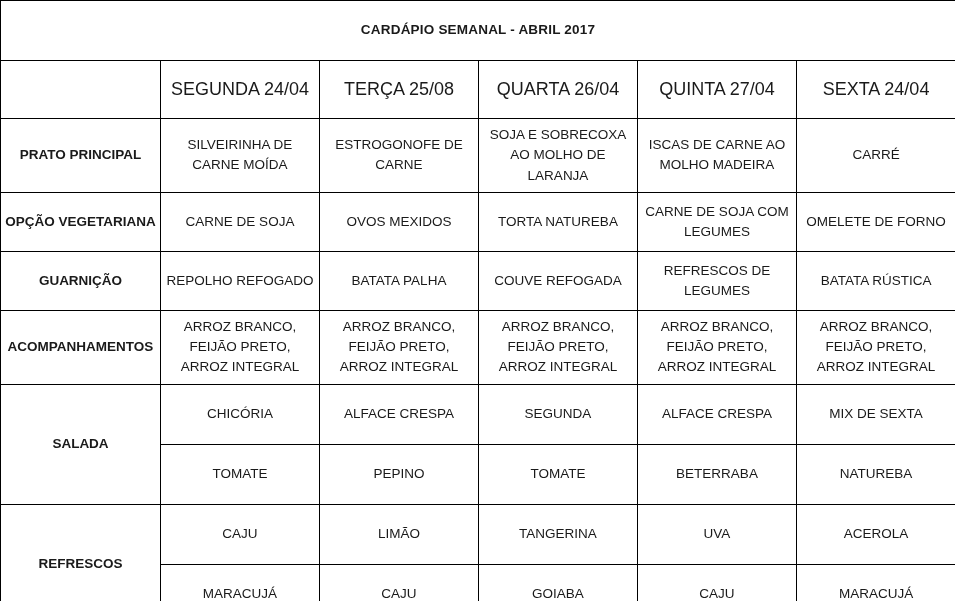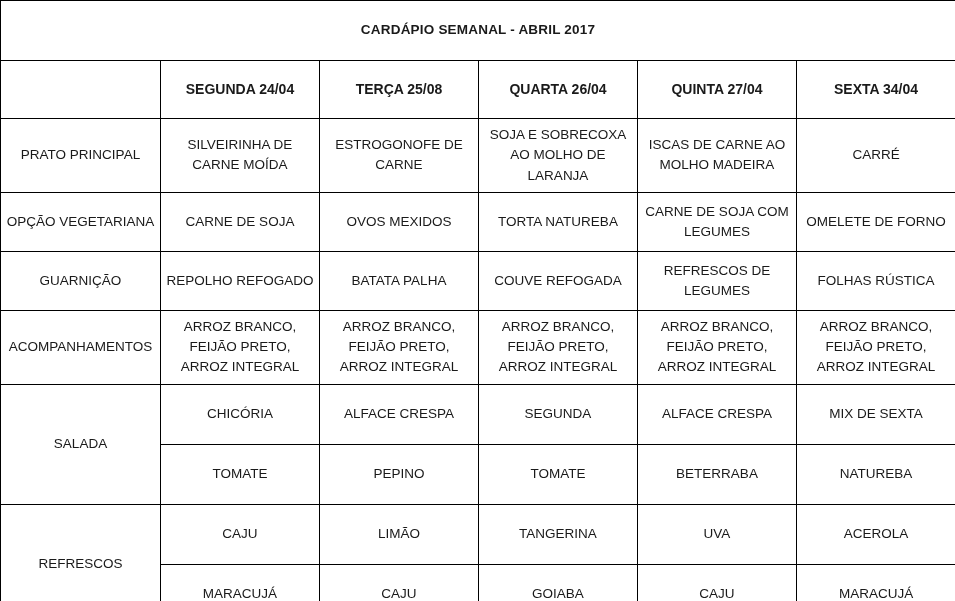--- a/index.html
+++ b/index.html
@@ -24,26 +24,26 @@
     padding: 6px 4px;
     background: #ffffff;
   }
   td.title-cell {
     font-weight: bold;
     font-size: 14px;
     height: 60px;
     letter-spacing: 0.2px;
   }
   tr.header-row td {
-    font-weight: bold;
-    font-size: 14px;
+    font-weight: normal;
+    font-size: 18px;
     height: 58px;
   }
   td.row-label {
-    font-weight: normal;
+    font-weight: bold;
     font-size: 14px;
   }
   tr.r-prato td     { height: 64px; }
   tr.r-veg td       { height: 59px; }
   tr.r-guarn td     { height: 59px; }
   tr.r-acomp td     { height: 61px; }
   tr.r-sub td       { height: 60px; }
 </style>
 </head>
 <body>
@@ -62,21 +62,21 @@
       <tr>
     <td class="title-cell" colspan="6">CARDÁPIO SEMANAL - ABRIL 2017</td>
   </tr>
 
   <tr class="header-row">
     <td></td>
     <td>SEGUNDA 24/04</td>
     <td>TERÇA 25/08</td>
     <td>QUARTA 26/04</td>
     <td>QUINTA 27/04</td>
-    <td>SEXTA 34/04</td>
+    <td>SEXTA 24/04</td>
   </tr>
 
   <tr class="r-prato">
     <td class="row-label">PRATO PRINCIPAL</td>
     <td>SILVEIRINHA DE CARNE MOÍDA</td>
     <td>ESTROGONOFE DE CARNE</td>
     <td>SOJA E SOBRECOXA AO MOLHO DE LARANJA</td>
     <td>ISCAS DE CARNE AO MOLHO MADEIRA</td>
     <td>CARRÉ</td>
   </tr>
@@ -89,21 +89,21 @@
     <td>CARNE DE SOJA COM LEGUMES</td>
     <td>OMELETE DE FORNO</td>
   </tr>
 
   <tr class="r-guarn">
     <td class="row-label">GUARNIÇÃO</td>
     <td>REPOLHO REFOGADO</td>
     <td>BATATA PALHA</td>
     <td>COUVE REFOGADA</td>
     <td>REFRESCOS DE LEGUMES</td>
-    <td>FOLHAS RÚSTICA</td>
+    <td>BATATA RÚSTICA</td>
   </tr>
 
   <tr class="r-acomp">
     <td class="row-label">ACOMPANHAMENTOS</td>
     <td>ARROZ BRANCO, FEIJÃO PRETO, ARROZ INTEGRAL</td>
     <td>ARROZ BRANCO, FEIJÃO PRETO, ARROZ INTEGRAL</td>
     <td>ARROZ BRANCO, FEIJÃO PRETO, ARROZ INTEGRAL</td>
     <td>ARROZ BRANCO, FEIJÃO PRETO, ARROZ INTEGRAL</td>
     <td>ARROZ BRANCO, FEIJÃO PRETO, ARROZ INTEGRAL</td>
   </tr>

